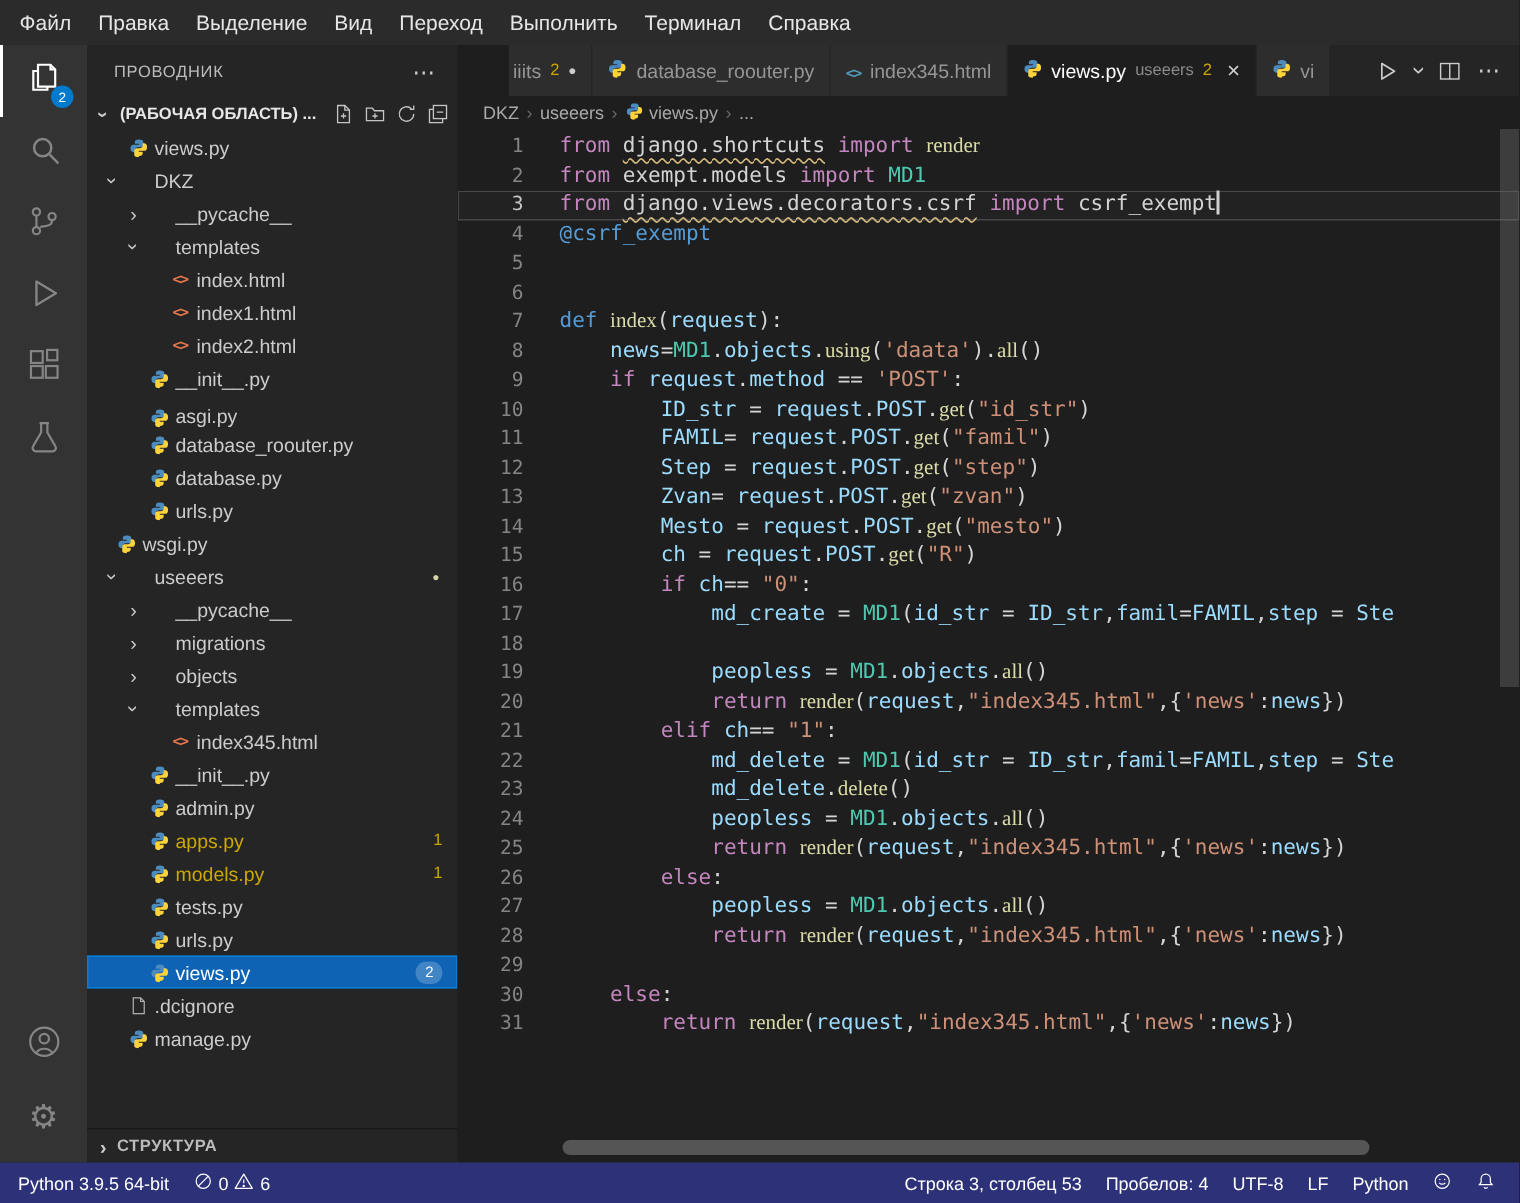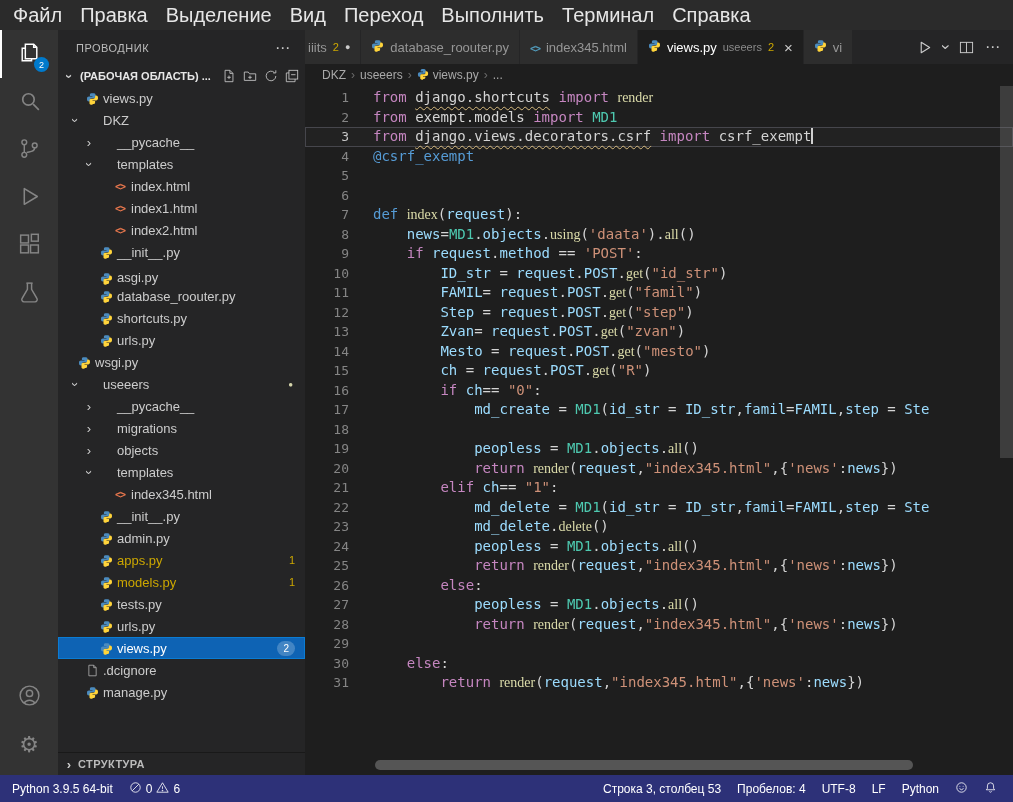--- a/index.html
+++ b/index.html
@@ -1,20 +1,20 @@
 <!DOCTYPE html>
 <html style="--menubar-bg: #2b2b2b; --activitybar-bg: #333333; --sidebar-bg: #252526; --tabbar-bg: #252526; --tab-inactive-bg: #2d2d2d; --statusbar-bg: #2d3178; --selection-bg: #0e63b4; --badge-bg: #007acc; --warning: #cca700; --tk-keyword: #c586c0; --tk-def: #569cd6; --tk-func: #dcdcaa; --tk-string: #ce9178; --tk-var: #9cdcfe; --tk-class: #4ec9b0; --tk-plain: #d4d4d4; --squiggle: #d7ba7d;"><head>
 <meta charset="utf-8">
 <style>
   html,body{margin:0;padding:0;background:#1e1e1e;}
   body{width:1013px;height:802px;overflow:hidden;font-family:"Liberation Sans","DejaVu Sans",sans-serif;-webkit-font-smoothing:antialiased;}
   .window{width:1013px;height:802px;display:flex;flex-direction:column;}
 
   
-  .menubar{flex:0 0 30px;background:var(--menubar-bg);display:flex;align-items:center;color:#e6e6e6;font-size:20px;padding-left:4px;}
+  .menubar{flex:0 0 30px;background:var(--menubar-bg);display:flex;align-items:center;color:#e6e6e6;font-size:14px;padding-left:4px;}
   .menu-item{padding:0 9px;line-height:30px;cursor:default;}
 
   .main{flex:1;display:flex;min-height:0;}
 
   
   .activitybar{flex:0 0 58px;background:var(--activitybar-bg);display:flex;flex-direction:column;align-items:center;}
   .ab-item{width:58px;height:48px;display:flex;align-items:center;justify-content:center;color:#858585;position:relative;cursor:pointer;}
   .ab-item.active{color:#fff;box-shadow:inset 2px 0 0 #ffffff;}
   .ab-item svg{width:25px;height:25px;}
   .ab-badge{position:absolute;bottom:6px;right:9px;background:var(--badge-bg);color:#fff;font-size:9px;border-radius:50%;width:15px;height:15px;display:flex;align-items:center;justify-content:center;}
@@ -42,21 +42,21 @@
   .html-glyph{color:#e8774d;font-family:"DejaVu Sans Mono","Liberation Mono",monospace;font-size:10px;font-weight:bold;letter-spacing:-1px;}
   .tab .html-glyph{color:#519aba;}
   .tlabel{padding-left:3px;}
   .tdot{margin-left:auto;padding-right:12px;font-size:8px;color:#d4d4aa;}
   .tbadge{margin-left:auto;margin-right:10px;font-size:11px;color:var(--warning);}
   .trow.selected .tbadge{color:#fff;background:rgba(255,255,255,.22);border-radius:9px;padding:0 6px;height:15px;line-height:15px;font-size:10px;}
   .outline-row{flex:0 0 22px;border-top:1px solid #191919;display:flex;align-items:center;font-size:11px;font-weight:bold;color:#bbbbbb;padding:0 6px 0 2px;letter-spacing:.4px;}
 
   
   .editor-col{flex:1;display:flex;flex-direction:column;min-width:0;background:#1e1e1e;}
-  .tabbar{flex:0 0 34px;background:var(--tabbar-bg);display:flex;align-items:stretch;overflow:hidden;}
+  .tabbar{flex:0 0 34px;background:var(--tabbar-bg);display:flex;align-items:stretch;overflow:hidden;margin-left:34px;}
   .tab{display:flex;align-items:center;padding:0 10px;background:var(--tab-inactive-bg);color:#969696;font-size:13px;gap:6px;white-space:nowrap;border-right:1px solid #252526;cursor:pointer;}
   .tab.active{background:#1e1e1e;color:#ffffff;}
   .tab .icon svg{width:13px;height:13px;}
   .tab .detail{color:#8a8a8a;font-size:11px;}
   .tab .badge{color:var(--warning);font-size:11px;}
   .tab .dot{font-size:9px;color:#cccccc;}
   .tab .close{color:#cccccc;margin-left:4px;font-size:15px;line-height:1;}
   .tab.clipped-left{max-width:66px;overflow:hidden;padding-left:3px;}
   .tab.clipped-right{max-width:48px;overflow:hidden;}
   .tab-actions{margin-left:auto;display:flex;align-items:center;gap:11px;padding:0 12px;color:#cccccc;}
@@ -284,21 +284,21 @@
             <span class="tlabel">database_roouter.py</span>
           </div>
           <div class="trow" style="padding-left: 22px;">
             <span class="chev"></span>
             <span class="ficon">
               <svg viewBox="0 0 16 16">
                 <path fill="#4b8bbe" d="M7.9 1.2c-2.3 0-3.1.9-3.1 2v1.6h3.2v.7H3.6c-1.5 0-2.4 1-2.4 3 0 2.1.9 3.1 2.4 3.1h1.2v-1.9c0-1.2 1-2.1 2.2-2.1h2.8c1 0 1.9-.9 1.9-1.9V3.2c0-1.1-.9-2-4-2z"></path>
                 <path fill="#ffd43b" d="M8.1 14.8c2.3 0 3.1-.9 3.1-2v-1.6H8v-.7h4.4c1.5 0 2.4-1 2.4-3 0-2.1-.9-3.1-2.4-3.1h-1.2v1.9c0 1.2-1 2.1-2.2 2.1H6.2c-1 0-1.9.9-1.9 1.9v3.5c0 1.1.9 2 3.8 2z"></path>
               </svg>
             </span>
-            <span class="tlabel">shortcuts.py</span>
+            <span class="tlabel">database.py</span>
           </div>
           <div class="trow" style="padding-left: 22px;">
             <span class="chev"></span>
             <span class="ficon">
               <svg viewBox="0 0 16 16">
                 <path fill="#4b8bbe" d="M7.9 1.2c-2.3 0-3.1.9-3.1 2v1.6h3.2v.7H3.6c-1.5 0-2.4 1-2.4 3 0 2.1.9 3.1 2.4 3.1h1.2v-1.9c0-1.2 1-2.1 2.2-2.1h2.8c1 0 1.9-.9 1.9-1.9V3.2c0-1.1-.9-2-4-2z"></path>
                 <path fill="#ffd43b" d="M8.1 14.8c2.3 0 3.1-.9 3.1-2v-1.6H8v-.7h4.4c1.5 0 2.4-1 2.4-3 0-2.1-.9-3.1-2.4-3.1h-1.2v1.9c0 1.2-1 2.1-2.2 2.1H6.2c-1 0-1.9.9-1.9 1.9v3.5c0 1.1.9 2 3.8 2z"></path>
               </svg>
             </span>
             <span class="tlabel">urls.py</span>

